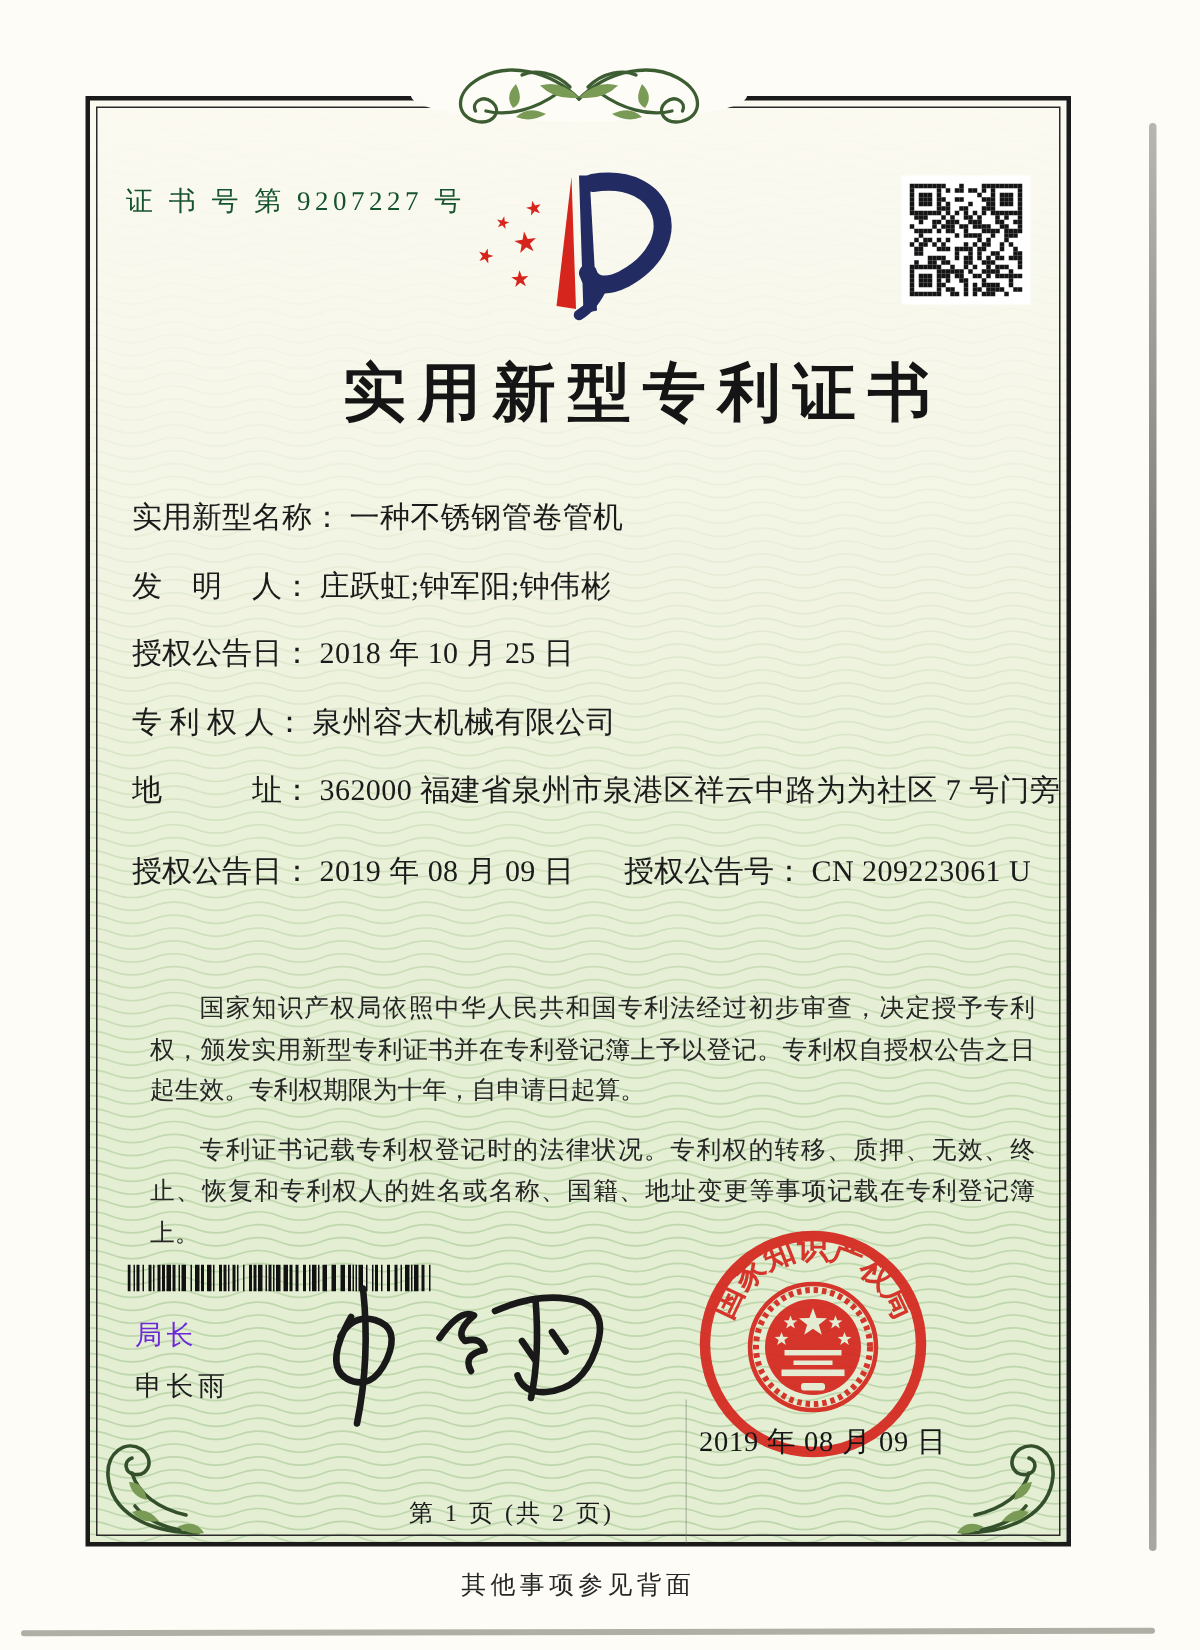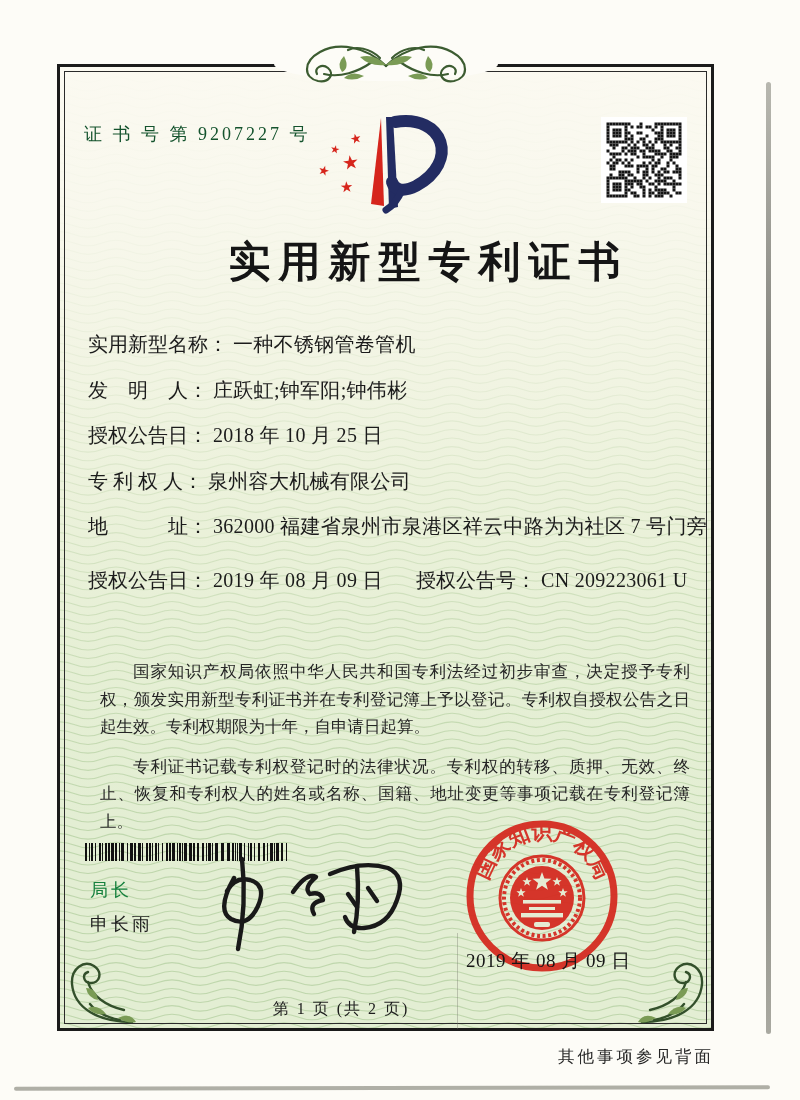--- a/index.html
+++ b/index.html
@@ -20,28 +20,28 @@
          font-size:42px;font-weight:700;letter-spacing:8px;color:#151515;}
   .fields{position:absolute;left:88px;top:331px;width:620px;font-size:20px;}
   .frow{height:45.6px;white-space:nowrap;}
   .flabel{display:inline-block;min-width:112px;color:#1b1b1b;}
   .fvalue{color:#1b1b1b;letter-spacing:.3px;}
   .fvalue-fixed{display:inline-block;width:198px;}
   .notice{position:absolute;left:88px;top:646px;width:614px;font-size:16.5px;
           line-height:27.6px;color:#252525;text-align:justify;}
   .notice p{margin:12px;text-indent:2em;}
   .barcode{position:absolute;left:85px;top:843px;width:206px;height:18px;}
-  .signer-title{position:absolute;left:90px;top:878px;font-size:18px;letter-spacing:3px;color:#15803d;}
+  .signer-title{position:absolute;left:90px;top:878px;font-size:18px;letter-spacing:3px;color:#6d28d9;}
   .signer-name{position:absolute;left:90px;top:912px;font-size:18px;letter-spacing:3px;color:#1d1d1d;}
   .signature{position:absolute;left:196px;top:852px;width:220px;height:105px;}
   .seal{position:absolute;left:456px;top:810px;width:172px;height:172px;opacity:.93;}
   .seal-date{position:absolute;left:466px;top:948px;font-size:19px;color:#161616;letter-spacing:.5px;}
   .page-info{position:absolute;left:57px;top:999px;width:568px;text-align:center;font-size:16px;
              letter-spacing:2px;color:#1d1d1d;}
-  .back-note{position:absolute;left:57px;top:1046px;width:657px;text-align:right;font-size:16.5px;
+  .back-note{position:absolute;left:57px;top:1046px;width:657px;text-align:center;font-size:16.5px;
              letter-spacing:3px;color:#262626;}
   .ornament-top{position:absolute;left:254px;top:32px;width:264px;height:62px;}
   .flourish{position:absolute;width:76px;height:72px;}
   .flourish-left{left:62px;top:956px;}
   .flourish-right{left:636px;top:956px;transform:scaleX(-1);}
   .edge-right{position:absolute;left:766px;top:82px;width:5px;height:952px;opacity:.75;
     background:linear-gradient(180deg,#a0a097,#50504a 35%,#585850 70%,#8d8d84);border-radius:3px;}
   .edge-bottom{position:absolute;left:14px;top:1086px;width:756px;height:4px;background:#85857b;
     opacity:.65;transform:rotate(-.12deg);border-radius:2px;}
   .crease{position:absolute;left:457px;top:933px;width:1px;height:96px;background:rgba(110,110,100,.35);}

